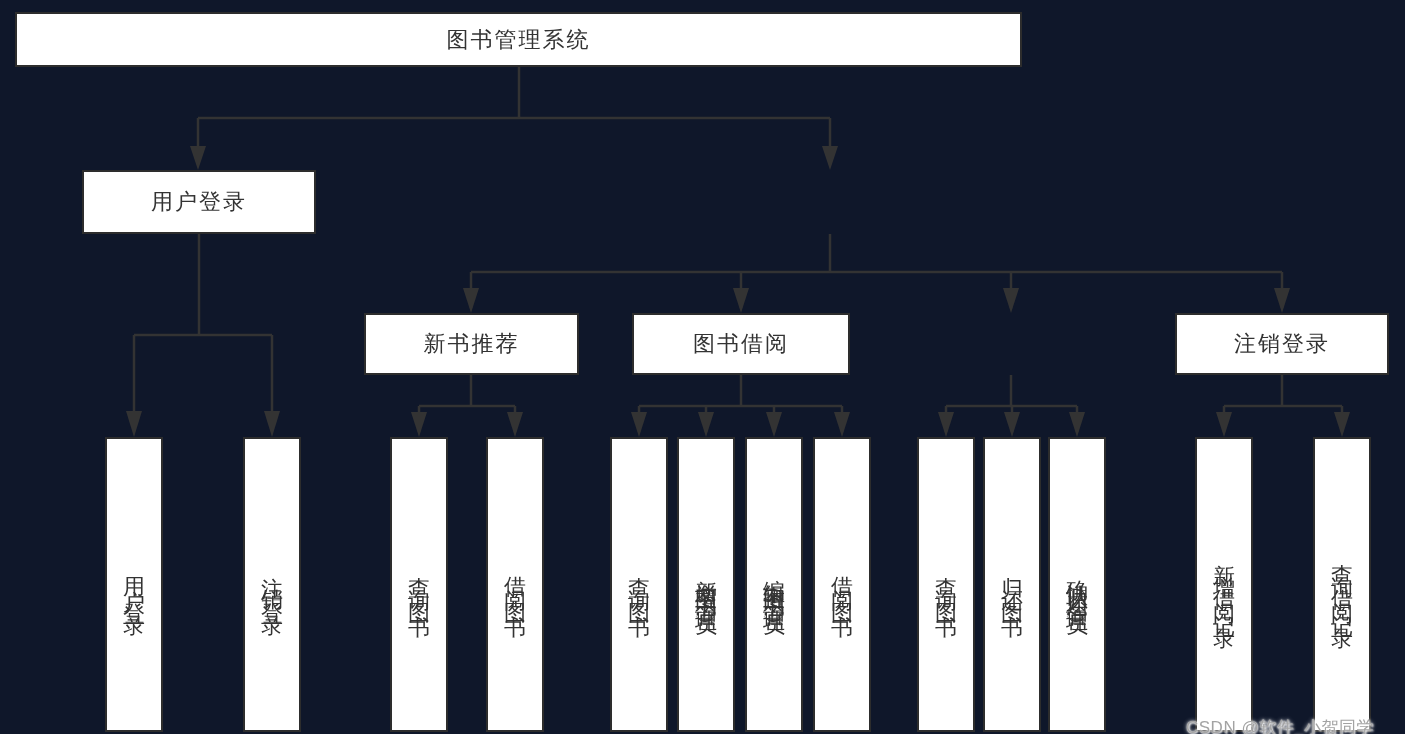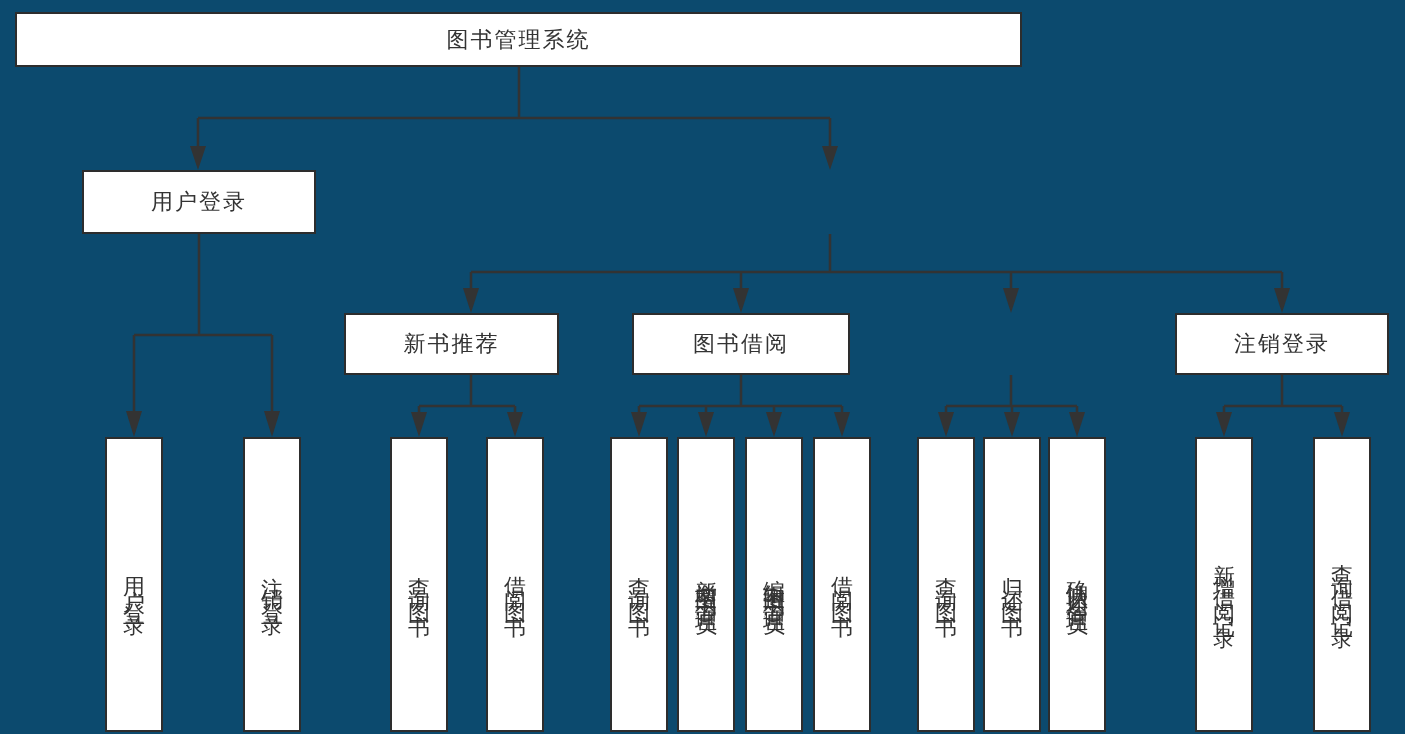--- a/index.html
+++ b/index.html
@@ -1,17 +1,17 @@
 <!DOCTYPE html>
 <html><head>
 <meta charset="utf-8">
 <style>
   html,body{margin:0;padding:0;background:#fff;}
   .canvas{
-    position:relative;width:1405px;height:734px;background:#0c4a6e;overflow:hidden;
+    position:relative;width:1405px;height:734px;background:#0f172a;overflow:hidden;
     font-family:"Liberation Sans",sans-serif;color:#333;
   }
   .connectors{position:absolute;left:0;top:0;z-index:0;}
   .box{
     position:absolute;background:#fff;border:2.5px solid #2d2d2d;
     display:flex;align-items:center;justify-content:center;
     font-size:22px;color:#333;letter-spacing:2px;z-index:1;box-sizing:border-box;
   }
   .vbox{
     position:absolute;background:#fff;border:2.5px solid #2d2d2d;
@@ -69,21 +69,21 @@
   </svg>
 
   <div class="box" style="left:15px;top:12px;width:1007px;height:55px">
     <span>图书管理系统</span>
   </div>
 
   <div class="box" style="left:82px;top:170px;width:234px;height:64px">
     <span>用户登录</span>
   </div>
 
-  <div class="box" style="left:344px;top:313px;width:215px;height:62px">
+  <div class="box" style="left:364px;top:313px;width:215px;height:62px">
     <span>新书推荐</span>
   </div>
   <div class="box" style="left:632px;top:313px;width:218px;height:62px">
     <span>图书借阅</span>
   </div>
   <div class="box" style="left:1175px;top:313px;width:214px;height:62px">
     <span>注销登录</span>
   </div>
 
   <div class="vbox" style="left:105px;top:437px;width:58px;height:295px">
@@ -123,14 +123,15 @@
     <span>确认归还（管理员）</span>
   </div>
 
   <div class="vbox" style="left:1195px;top:437px;width:58px;height:295px">
     <span>新增借阅记录</span>
   </div>
   <div class="vbox" style="left:1313px;top:437px;width:58px;height:295px">
     <span>查询借阅记录</span>
   </div>
 
+  <div class="watermark" style="color: rgb(163, 163, 163);">CSDN @软件_小贺同学</div>
 
 </div>
 
 </body></html>

